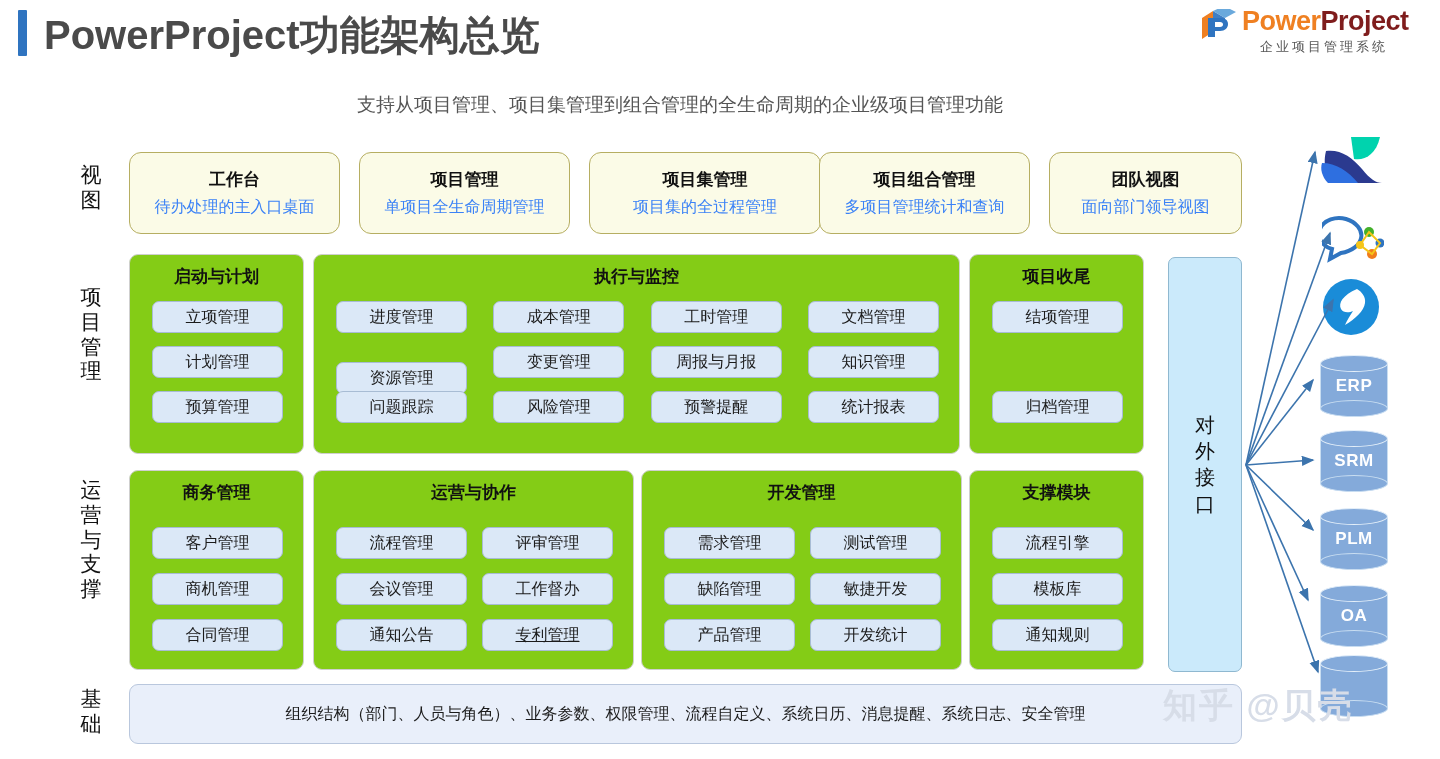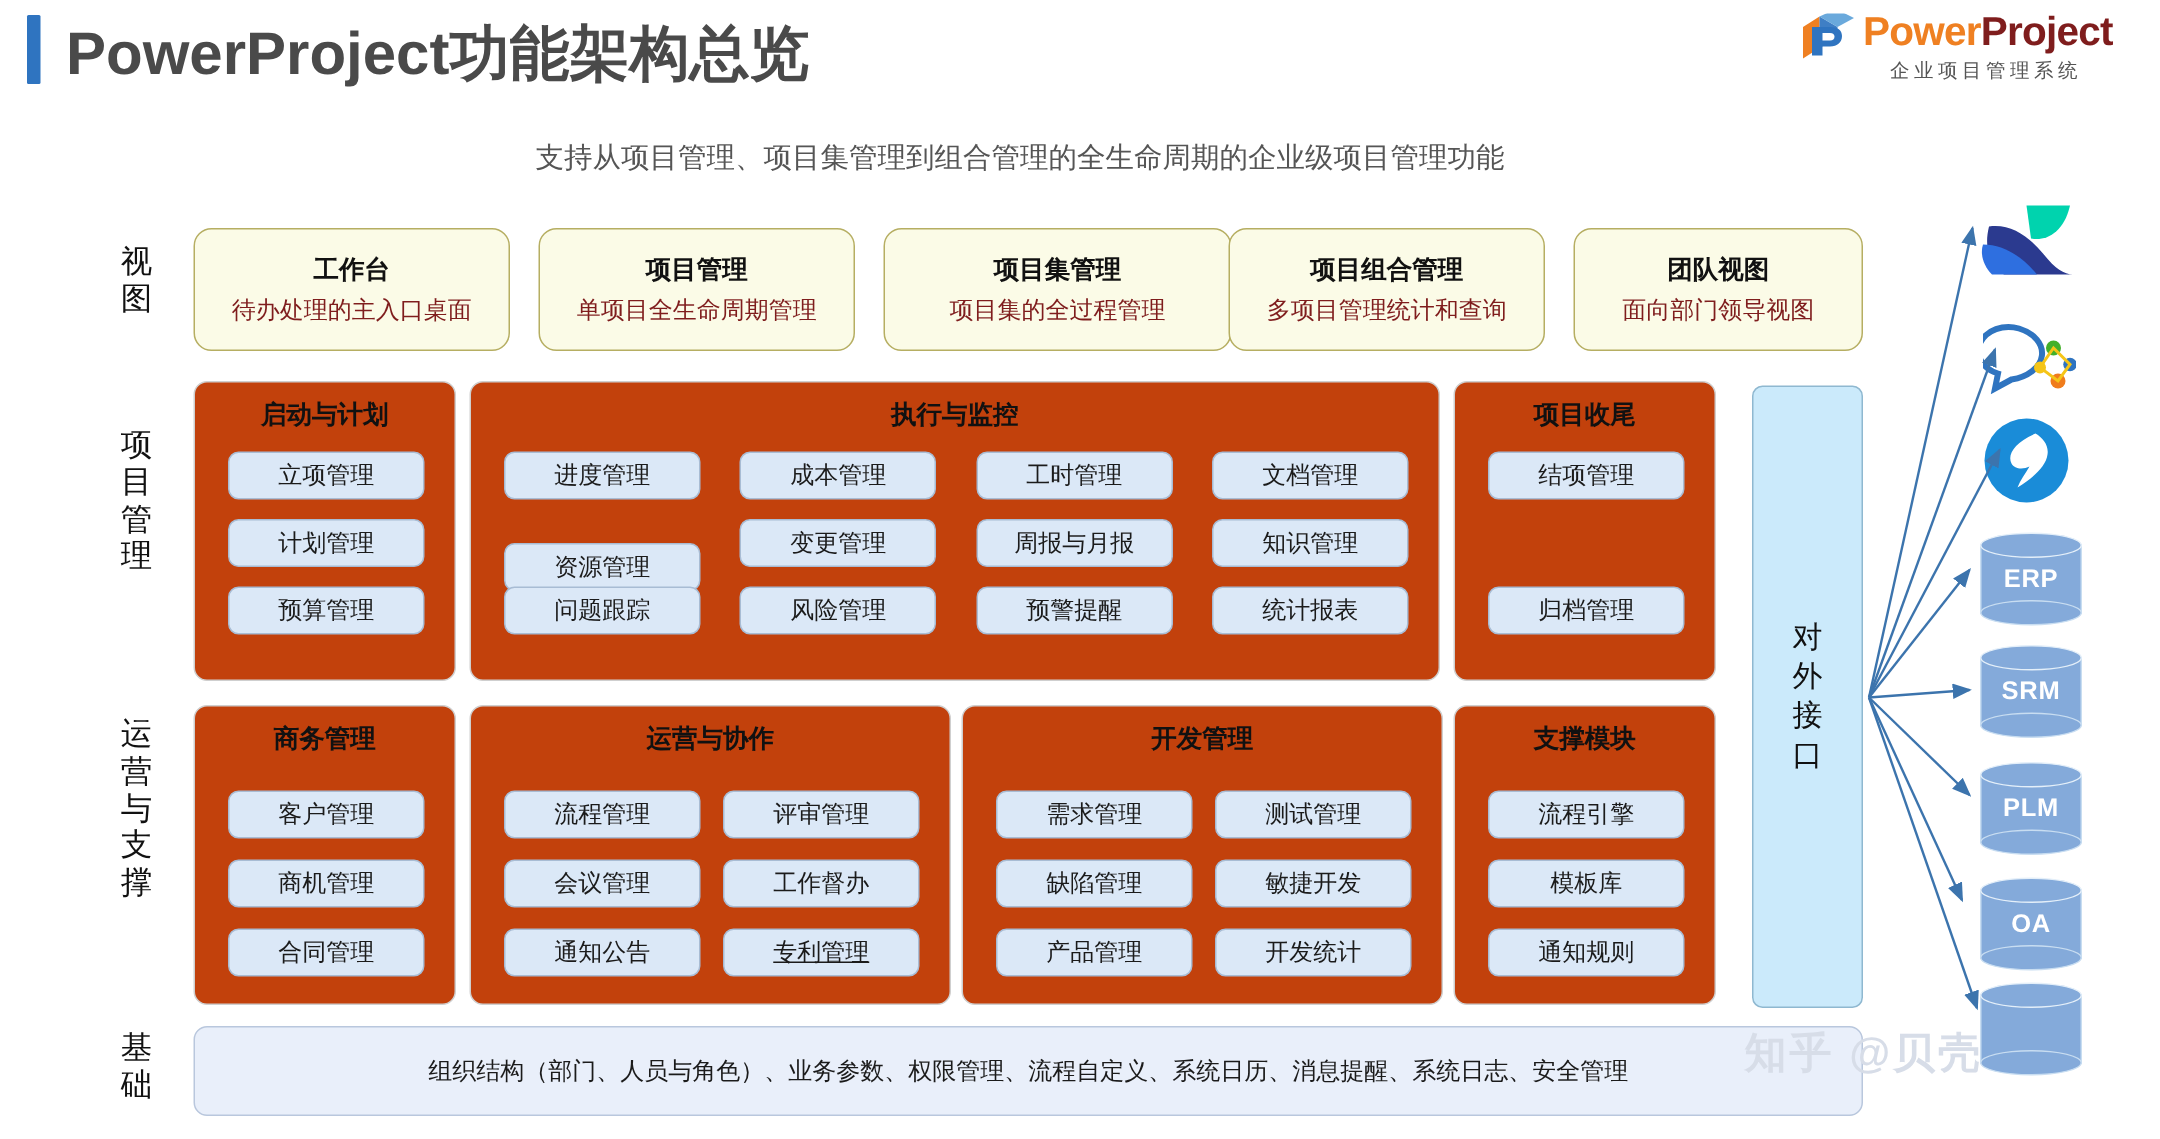--- a/index.html
+++ b/index.html
@@ -50,26 +50,26 @@
   .row-label .ch { display: block; }
 
   
   .view-card {
     position: absolute; top: 152px; height: 82px;
     background: #fbfbe7; border: 1.6px solid #b6ae62;
     border-radius: 12px;
     display: flex; flex-direction: column; align-items: center; justify-content: center;
   }
   .view-card .vc-title { font-size: 17px; font-weight: bold; color: #111; margin-bottom: 6px; }
-  .view-card .vc-desc { font-size: 16px; color: #7f1d1d; }
+  .view-card .vc-desc { font-size: 16px; color: #3b82f6; }
 
   
   .group {
     position: absolute;
-    background: #c2410c; border: 1.4px solid #cfcfcf; border-radius: 9px;
+    background: #84cc16; border: 1.4px solid #cfcfcf; border-radius: 9px;
   }
   .group > .g-title {
     position: absolute; left: 0; right: 0; top: 10px;
     text-align: center; font-size: 17px; font-weight: bold; color: #111;
   }
   .pill {
     position: absolute; height: 32px;
     background: #dbe8f7; border: 1.3px solid #a8bcd4; border-radius: 7px;
     display: flex; align-items: center; justify-content: center;
     font-size: 16px; color: #1b1b1b; white-space: nowrap;
@@ -114,21 +114,21 @@
   .cyl .lbl {
     position: absolute; left: 0; top: 0; width: 68px; height: 62px;
     display: flex; align-items: center; justify-content: center;
     color: #ffffff; font-size: 17px; font-weight: bold; letter-spacing: 0.5px;
   }
 
   .arrows { position: absolute; left: 0; top: 0; width: 1440px; height: 759px; pointer-events: none; }
 
   .watermark {
     position: absolute; left: 1163px; top: 683px;
-    font-size: 28px; color: #d7dde8; font-weight: bold;
+    font-size: 34px; color: #d7dde8; font-weight: bold;
     white-space: nowrap; letter-spacing: 2px;
   }
 </style>
 </head>
 <body>
 
 <div class="page">
 
   <div class="header">
     <div class="title-bar"></div>

